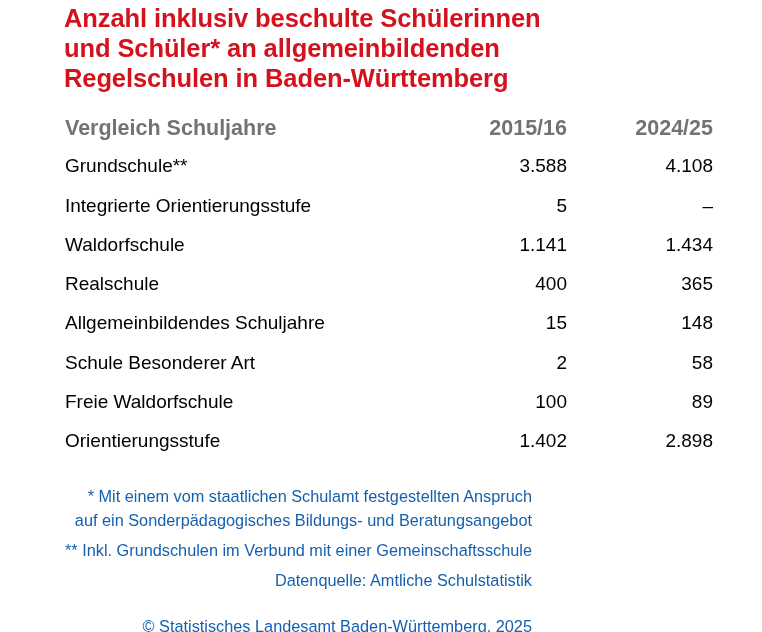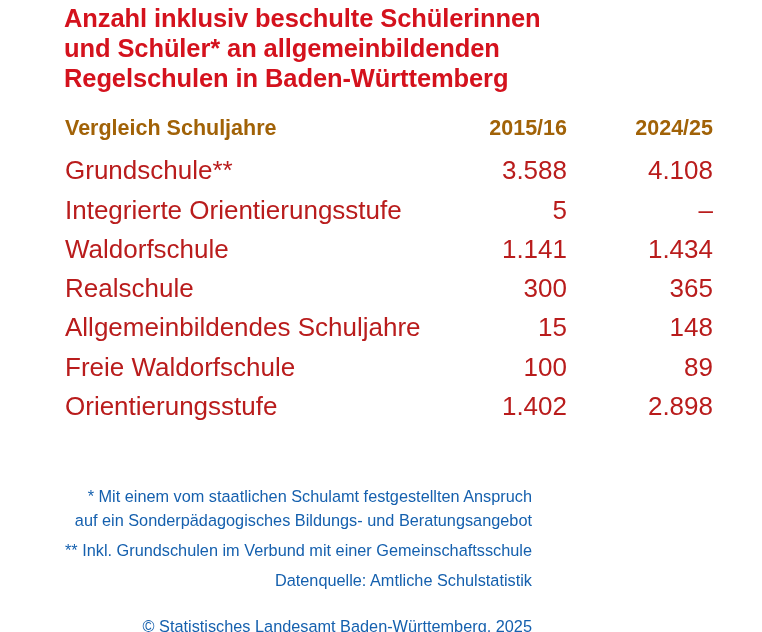--- a/index.html
+++ b/index.html
@@ -1,23 +1,23 @@
 <!DOCTYPE html>
 <html><head>
   <meta charset="utf-8">
   <style>
     html, body { margin: 0; padding: 0; background: #ffffff; }
     body { width: 762px; height: 632px; position: relative; overflow: hidden; font-family: "Liberation Sans", "DejaVu Sans", sans-serif; }
     .title { position: absolute; left: 64px; top: 3px; width: 620px; color: #d4121d; font-weight: bold; font-size: 25.5px; line-height: 30px; letter-spacing: -0.1px; }
     .table { position: absolute; left: 65px; top: 110px; width: 650px; }
-    .row { position: relative; height: 39.3px; color: #b91c1c; font-size: 26px; }
+    .row { position: relative; height: 39.3px; color: #000000; font-size: 19px; }
     .row .label { position: absolute; left: 0; top: 6px; white-space: nowrap; }
     .row .v1 { position: absolute; right: 148px; top: 6px; text-align: right; }
     .row .v2 { position: absolute; right: 2px; top: 6px; text-align: left; }
-    .row.head { color: #a16207; font-weight: bold; font-size: 21.5px; }
+    .row.head { color: #737373; font-weight: bold; font-size: 21.5px; }
     .notes { position: absolute; left: 65px; top: 484px; color: #1560ae; font-size: 16.3px; text-align: right; }
     .note { line-height: 24px; white-space: nowrap; }
     .note.gap { margin-top: 6px; }
     .note.gap2 { margin-top: 22px; }
   </style>
 </head>
 <body>
 
 <div class="title">
   <div>Anzahl inklusiv beschulte Schülerinnen</div>
@@ -41,27 +41,32 @@
     <span class="v1">5</span>
     <span class="v2">–</span>
   </div>
   <div class="row">
     <span class="label">Waldorfschule</span>
     <span class="v1">1.141</span>
     <span class="v2">1.434</span>
   </div>
   <div class="row">
     <span class="label">Realschule</span>
-    <span class="v1">300</span>
+    <span class="v1">400</span>
     <span class="v2">365</span>
   </div>
   <div class="row">
     <span class="label">Allgemeinbildendes Schuljahre</span>
     <span class="v1">15</span>
     <span class="v2">148</span>
+  </div>
+  <div class="row">
+    <span class="label">Schule Besonderer Art</span>
+    <span class="v1">2</span>
+    <span class="v2">58</span>
   </div>
   <div class="row">
     <span class="label">Freie Waldorfschule</span>
     <span class="v1">100</span>
     <span class="v2">89</span>
   </div>
   <div class="row">
     <span class="label">Orientierungsstufe</span>
     <span class="v1">1.402</span>
     <span class="v2">2.898</span>

